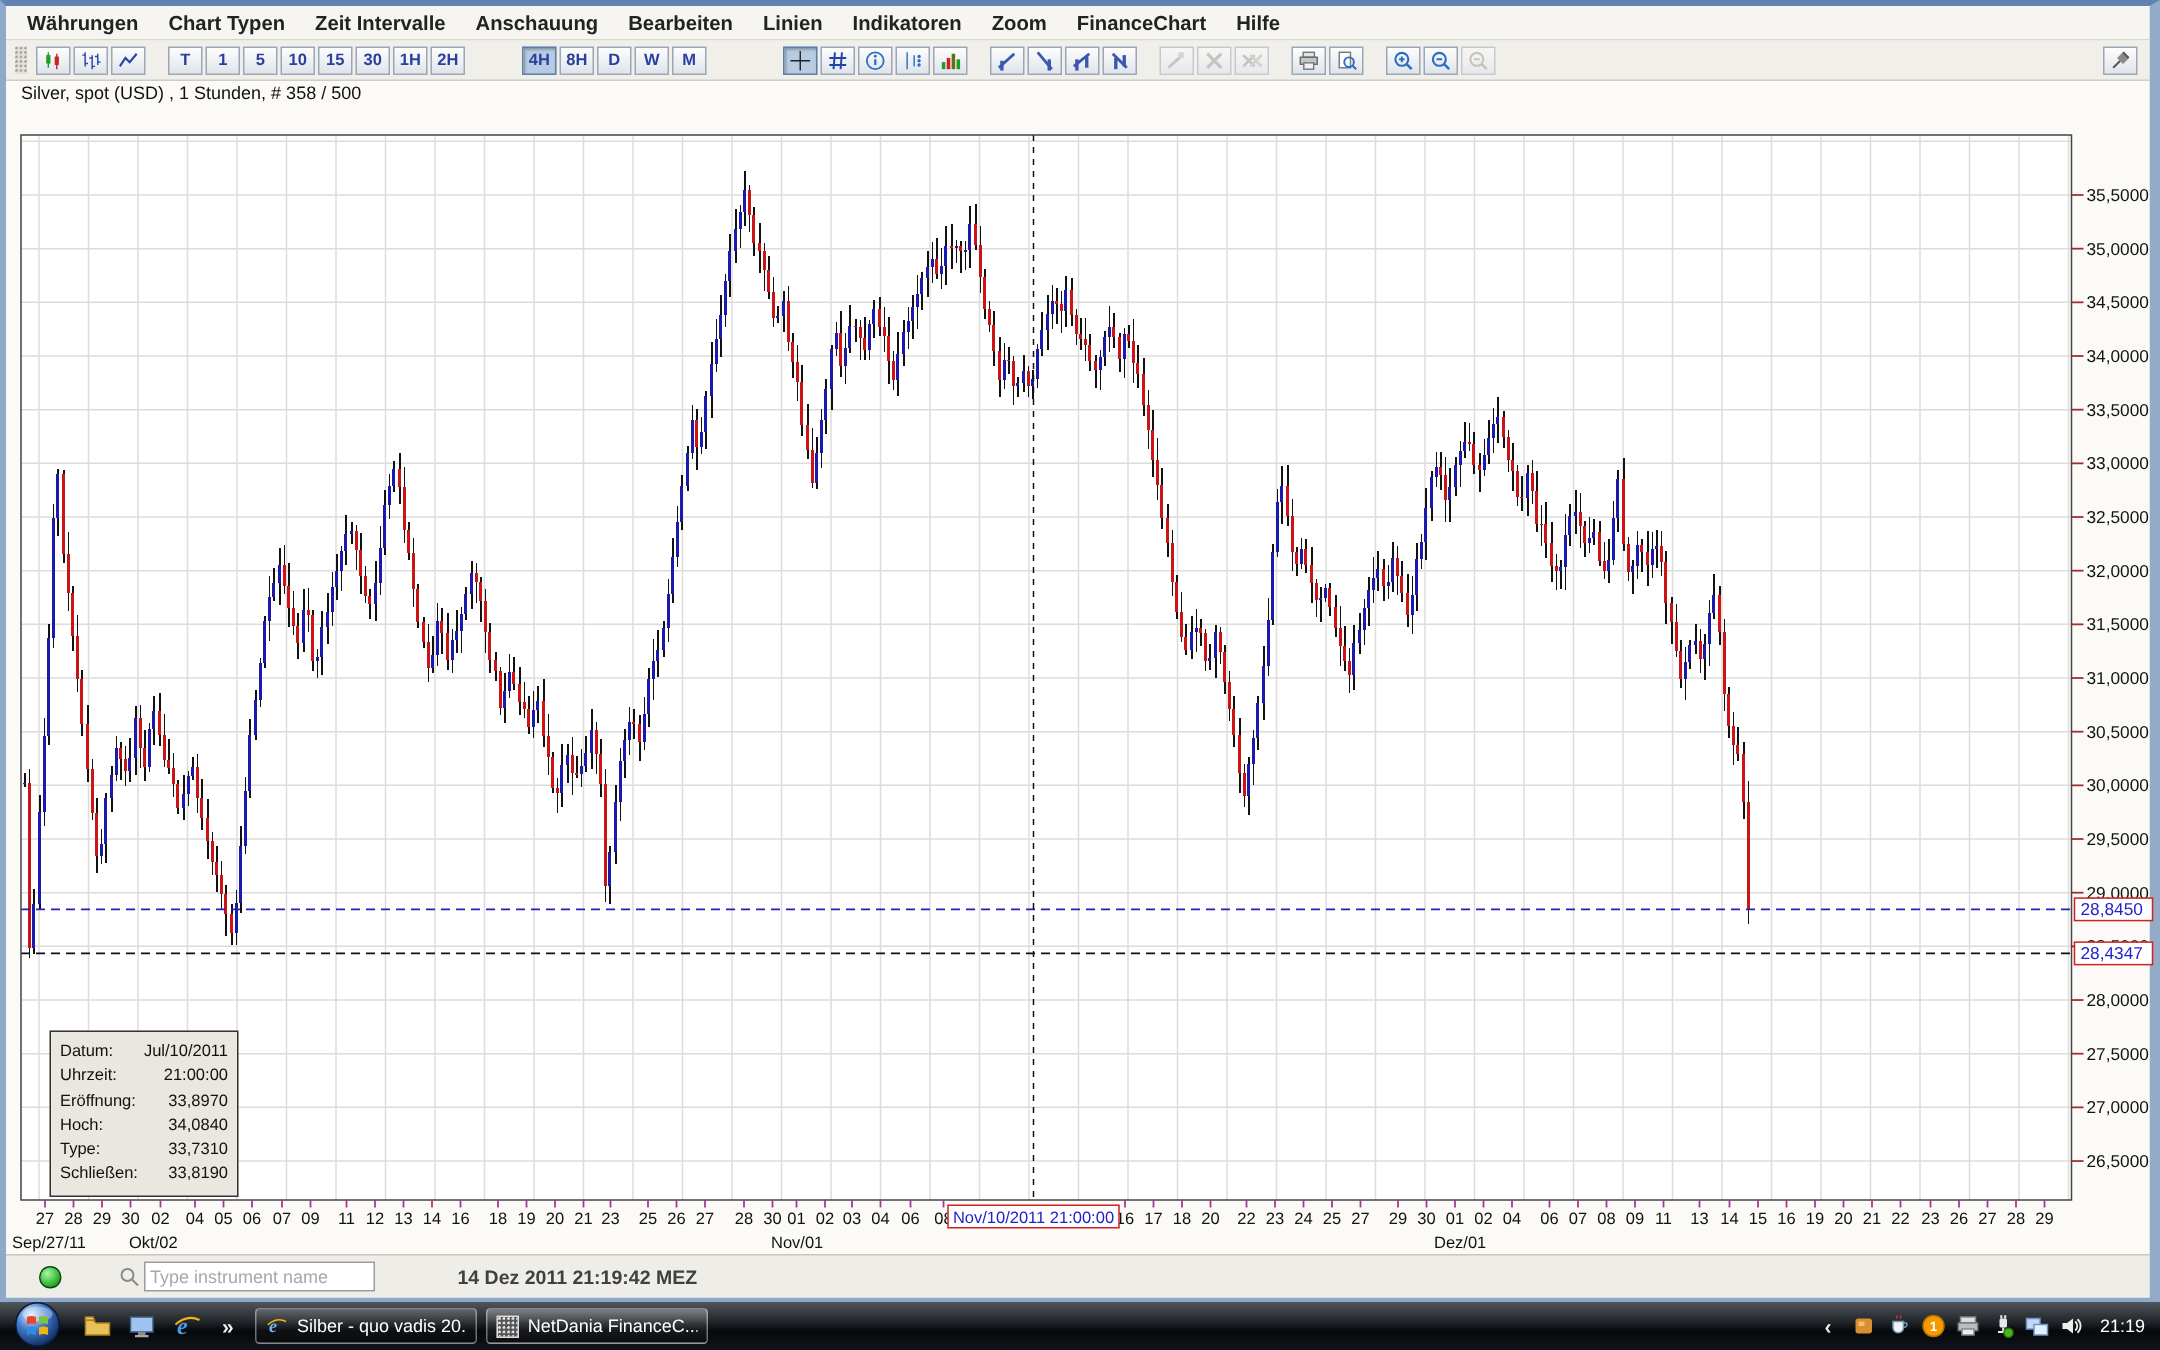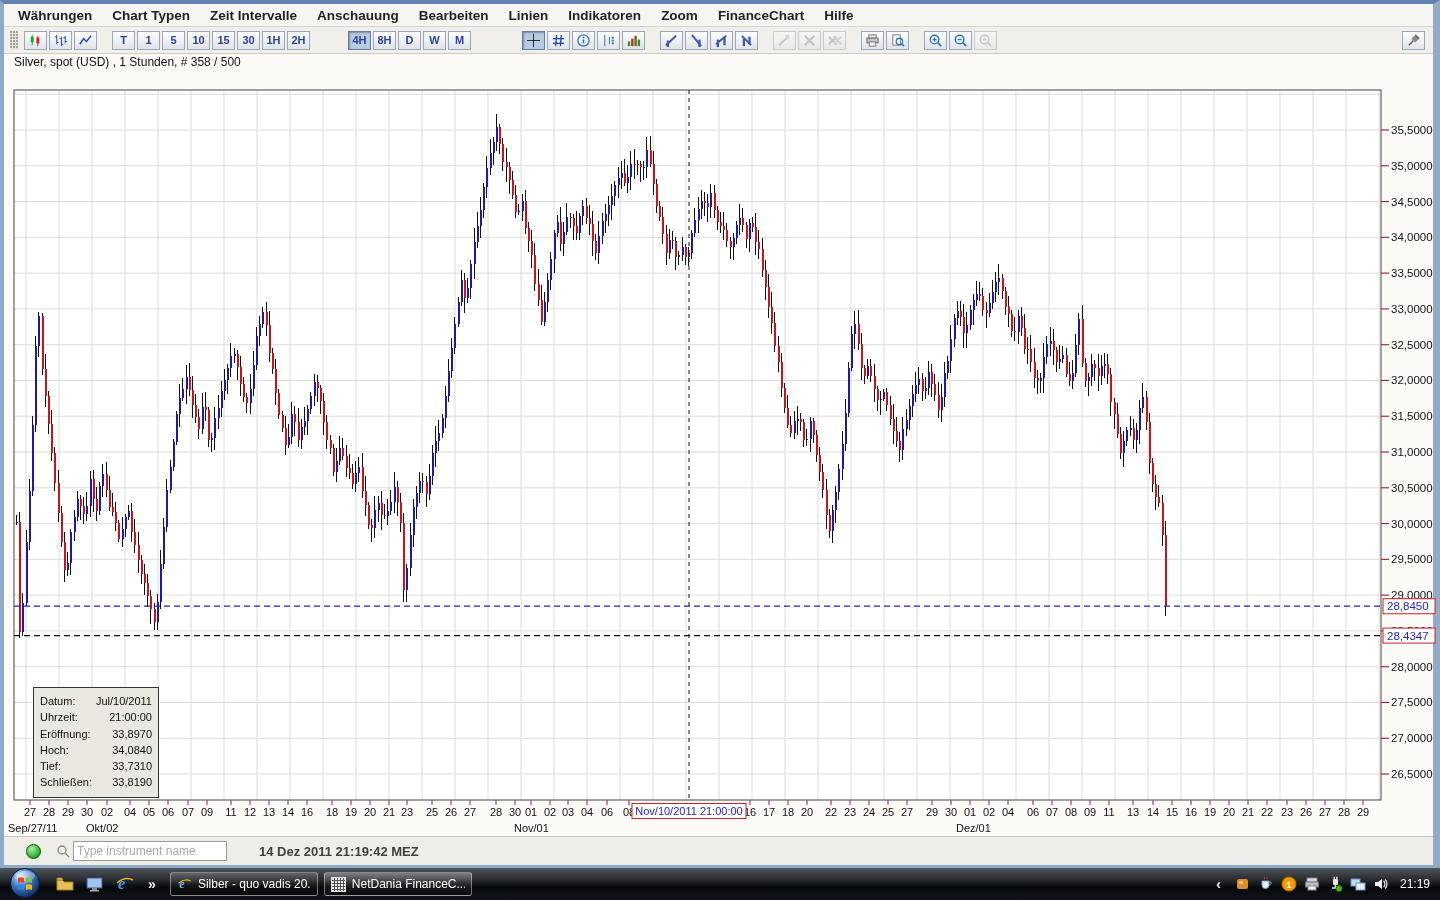--- a/index.html
+++ b/index.html
@@ -32,21 +32,21 @@
   .tgroup{display:flex;align-items:center;margin-right:13px;}
   .tbtn{min-width:17px;height:17px;padding:0 2px;margin-right:2px;border:1px solid #9aa7b6;
     background:linear-gradient(#fdfdfd,#dfe4ea);display:flex;align-items:center;justify-content:center;
     font-size:11px;font-weight:bold;color:#2b3f9e;box-sizing:content-box;cursor:default;}
   .tbtn.sel{background:#b7cbe2;border-color:#5f7fa6;box-shadow:inset 1px 1px 2px rgba(0,0,0,.3);margin-left:36px;}
   .tbtn.dis{opacity:.5;}
   .tspring{flex:1}
   .content{flex:1;position:relative;background:#fbfaf7;}
   .instlabel{position:absolute;left:10px;top:1px;font-size:12px;color:#111;z-index:3;}
   .statusbar{height:28px;flex:0 0 28px;display:flex;align-items:center;background:#efede7;
-    border-top:1px solid #c9c6be;padding-left:22px;}
+    border-top:1px solid #c9c6be;padding-left:22px;gap:23px;}
   .greendot{width:13px;height:13px;border-radius:50%;border:1px solid #0c4c0c;
     background:radial-gradient(circle at 35% 30%,#a9f3a9,#3dbf3d 55%,#157a15);margin-right:14px;}
   .searchwrap{display:flex;align-items:center;}
   .searchinput{width:146px;height:16px;border:1px solid #9a9a9a;font-size:12px;padding:1px 3px;
     font-family:"Liberation Sans",sans-serif;color:#333;background:#fff;}
   .searchinput::placeholder{color:#a8a8a8;}
   .stime{margin-left:32px;font-size:13px;font-weight:bold;color:#404040;}
   
   #chart-svg{position:absolute;left:0;top:0;z-index:2;pointer-events:none;}
   .ohlc-tip{position:absolute;left:17px;top:687px;width:112px;z-index:4;background:#e9e7e0;
@@ -1289,21 +1289,21 @@
     </div>
     <div class="tiprow">
       <span>Eröffnung:</span>
       <span>33,8970</span>
     </div>
     <div class="tiprow">
       <span>Hoch:</span>
       <span>34,0840</span>
     </div>
     <div class="tiprow">
-      <span>Tief:</span>
+      <span>Type:</span>
       <span>33,7310</span>
     </div>
     <div class="tiprow">
       <span>Schließen:</span>
       <span>33,8190</span>
     </div>
   </div>
 
 <div class="taskbar">
   <svg class="orb" viewBox="0 0 34 34">

